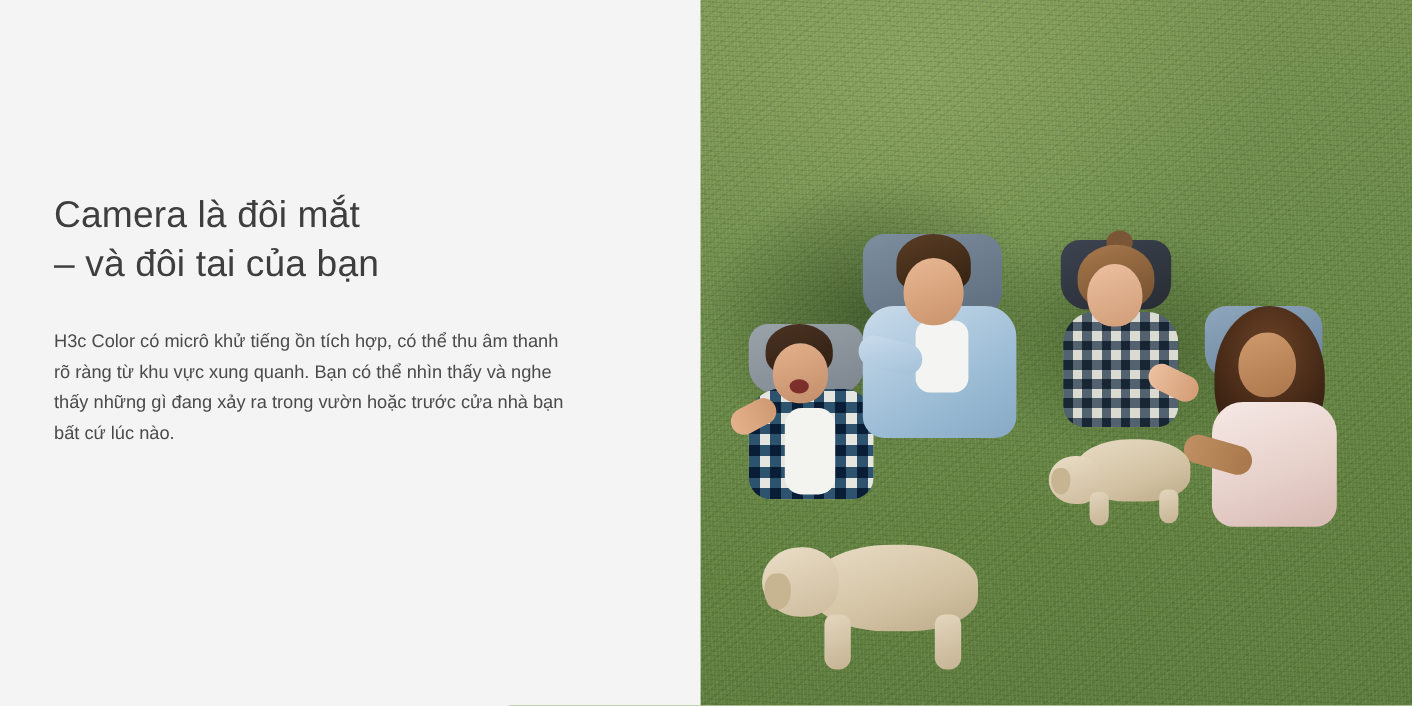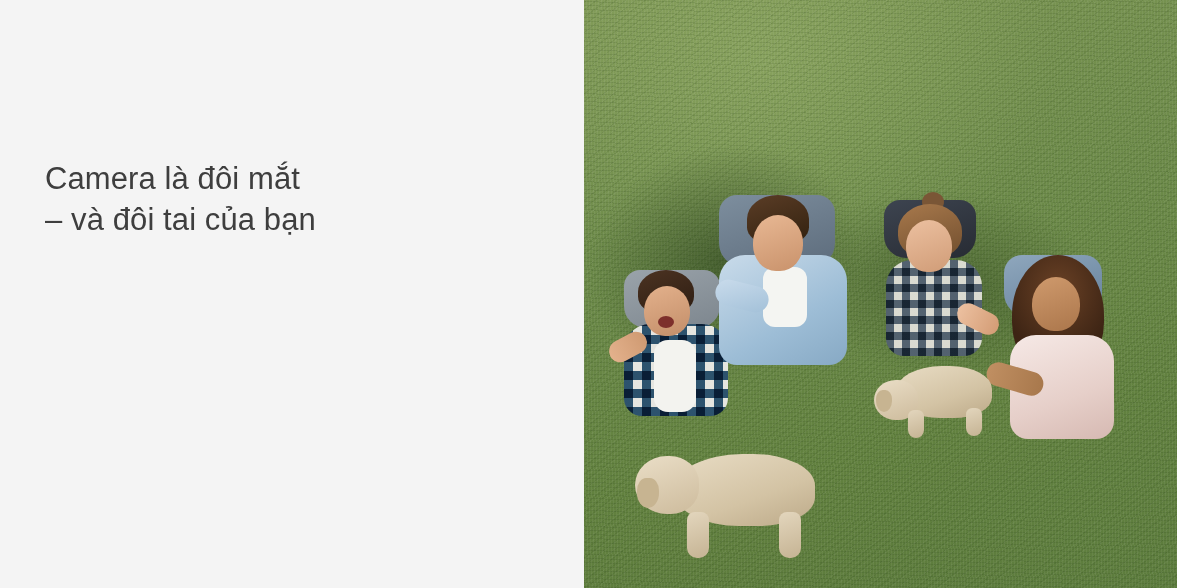--- a/index.html
+++ b/index.html
@@ -190,20 +190,21 @@
   .puppy-2 .leg.l2   { left: 92px; top: 50px; width: 16px; height: 28px; }
 </style>
 </head>
 <body>
 
 <div class="page">
 
   <section class="text-panel">
     <h1 class="headline">Camera là đôi mắt
 – và đôi tai của bạn</h1>
+    <p class="bodycopy">H3c Color có micrô khử tiếng ồn tích hợp, có thể thu âm thanh rõ ràng từ khu vực xung quanh. Bạn có thể nhìn thấy và nghe thấy những gì đang xảy ra trong vườn hoặc trước cửa nhà bạn bất cứ lúc nào.</p>
   </section>
 
   <section class="photo-panel">
 
     <div class="grass"></div>
     <div class="grass-shadow"></div>
     <div class="grass-shadow2"></div>
 
     <div class="subject kid-a">
       <div class="hair"></div>

